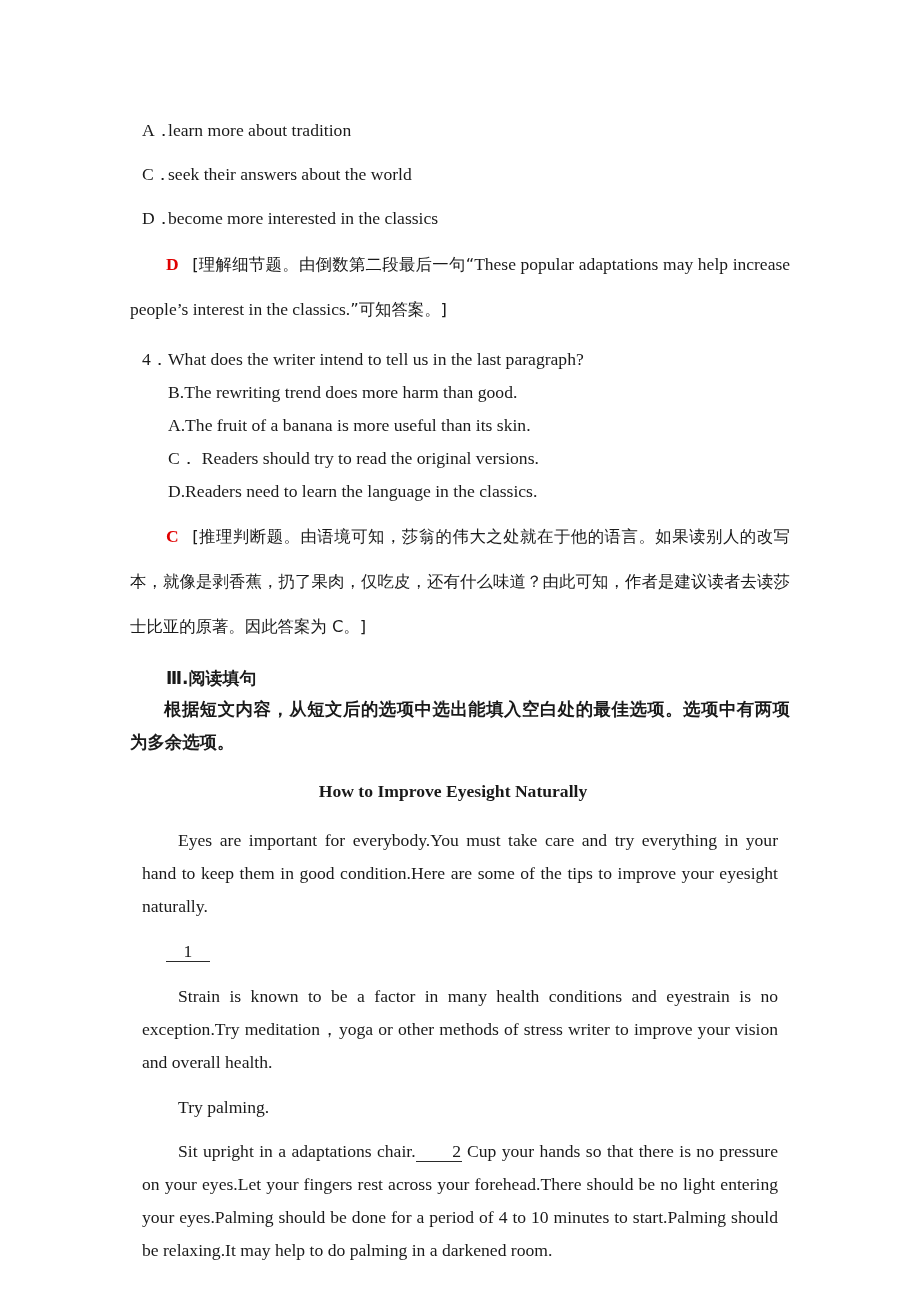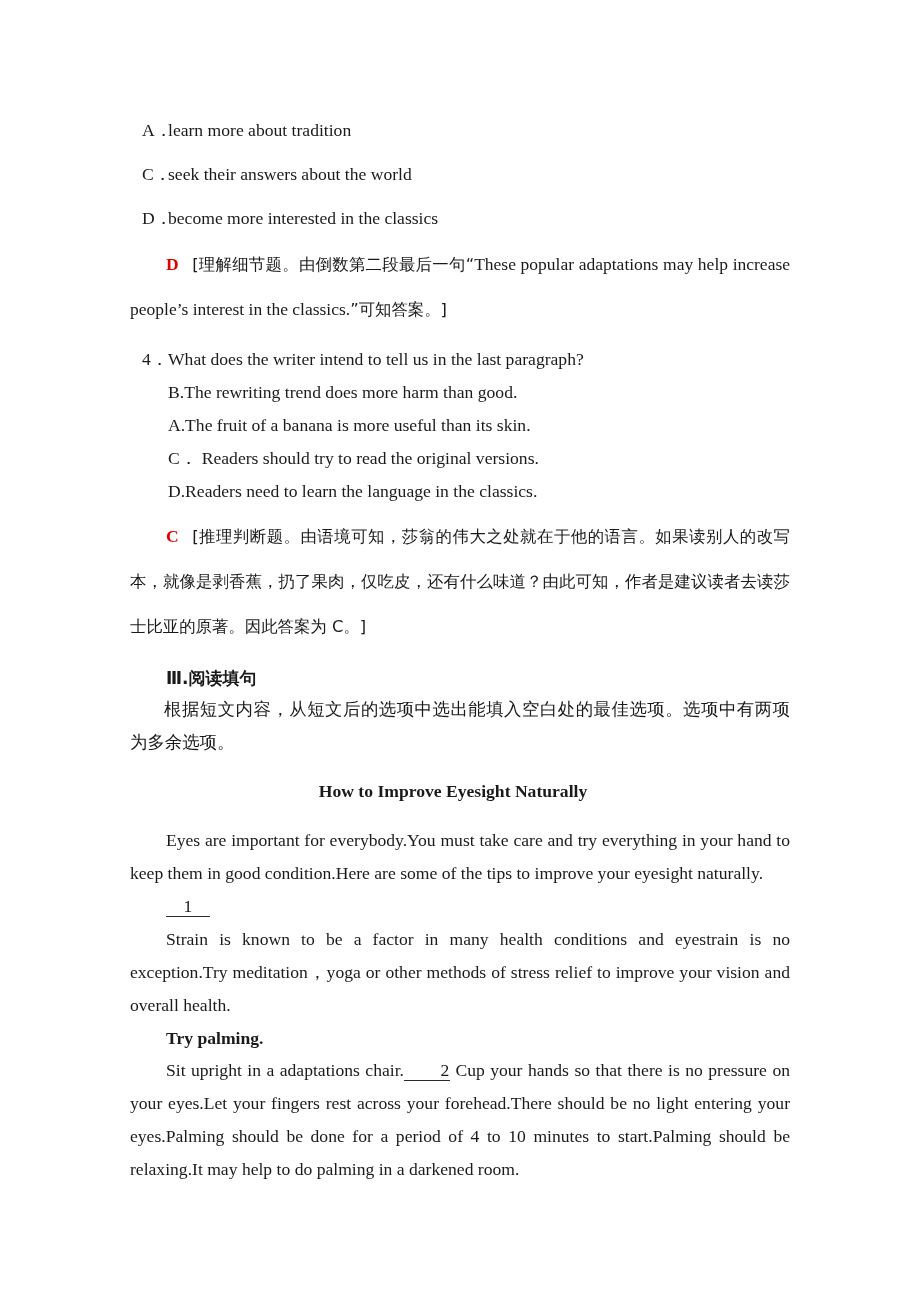--- a/index.html
+++ b/index.html
@@ -94,38 +94,39 @@
     padding-left: 36px;
     font-weight: bold;
   }
   .sec-intro {
     font-size: 17.4px;
     line-height: 33px;
     text-align: justify;
     text-justify: inter-ideograph;
     text-indent: 34px;
     margin: 0;
+    font-weight: bold;
   }
 
   .article-title {
     text-align: center;
     font-weight: bold;
     font-size: 17.6px;
     line-height: 33px;
     margin: 16px;
     padding-right: 14px;
   }
 
   
   .para {
     font-size: 17.6px;
     line-height: 33px;
     text-align: justify;
     text-indent: 36px;
-    margin: 0;
+    margin: 12px;
   }
 
   .blank-line {
     font-size: 17.6px;
     line-height: 33px;
     padding-left: 36px;
     margin: 0;
   }
   .blank {
     display: inline-block;
@@ -137,24 +138,24 @@
   .blank-inline {
     display: inline-block;
     border-bottom: 1px solid #2a2a2a;
     text-align: center;
     min-width: 46px;
     line-height: 1.1;
   }
 
   .sub-head {
     font-size: 17.6px;
-    font-weight: bold;
+    font-weight: normal;
     line-height: 32px;
     padding-left: 36px;
-    margin: 0;
+    margin: 12px;
   }
 
   .sp-6  { height: 6px; }
   .sp-10 { height: 10px; }
   .sp-14 { height: 14px; }
 </style>
 </head>
 <body>
 
 <div class="page">
@@ -195,19 +196,19 @@
   <div class="sec-head cjk-bold">Ⅲ.阅读填句</div>
 
   <p class="sec-intro cjk">根据短文内容，从短文后的选项中选出能填入空白处的最佳选项。选项中有两项为多余选项。</p>
 
   <p class="article-title">How to Improve Eyesight Naturally</p>
 
   <p class="para">Eyes are important for everybody.You must take care and try everything in your hand to keep them in good condition.Here are some of the tips to improve your eyesight naturally.</p>
 
   <p class="blank-line"><span class="blank">1</span></p>
 
-  <p class="para">Strain is known to be a factor in many health conditions and eyestrain is no exception.Try meditation，yoga or other methods of stress relief to improve your vision and overall health.</p>
+  <p class="para">Strain is known to be a factor in many health conditions and eyestrain is no exception.Try meditation，yoga or other methods of stress writer to improve your vision and overall health.</p>
 
   <p class="sub-head">Try palming.</p>
 
   <p class="para"><span>Sit upright in a adaptations chair.</span><span class="blank-inline">2</span> <span>Cup your hands so that there is no pressure on your eyes.Let your fingers rest across your forehead.There should be no light entering your eyes.Palming should be done for a period of 4 to 10 minutes to start.Palming should be relaxing.It may help to do palming in a darkened room.</span></p>
 
 </div>
 
 </body></html>

